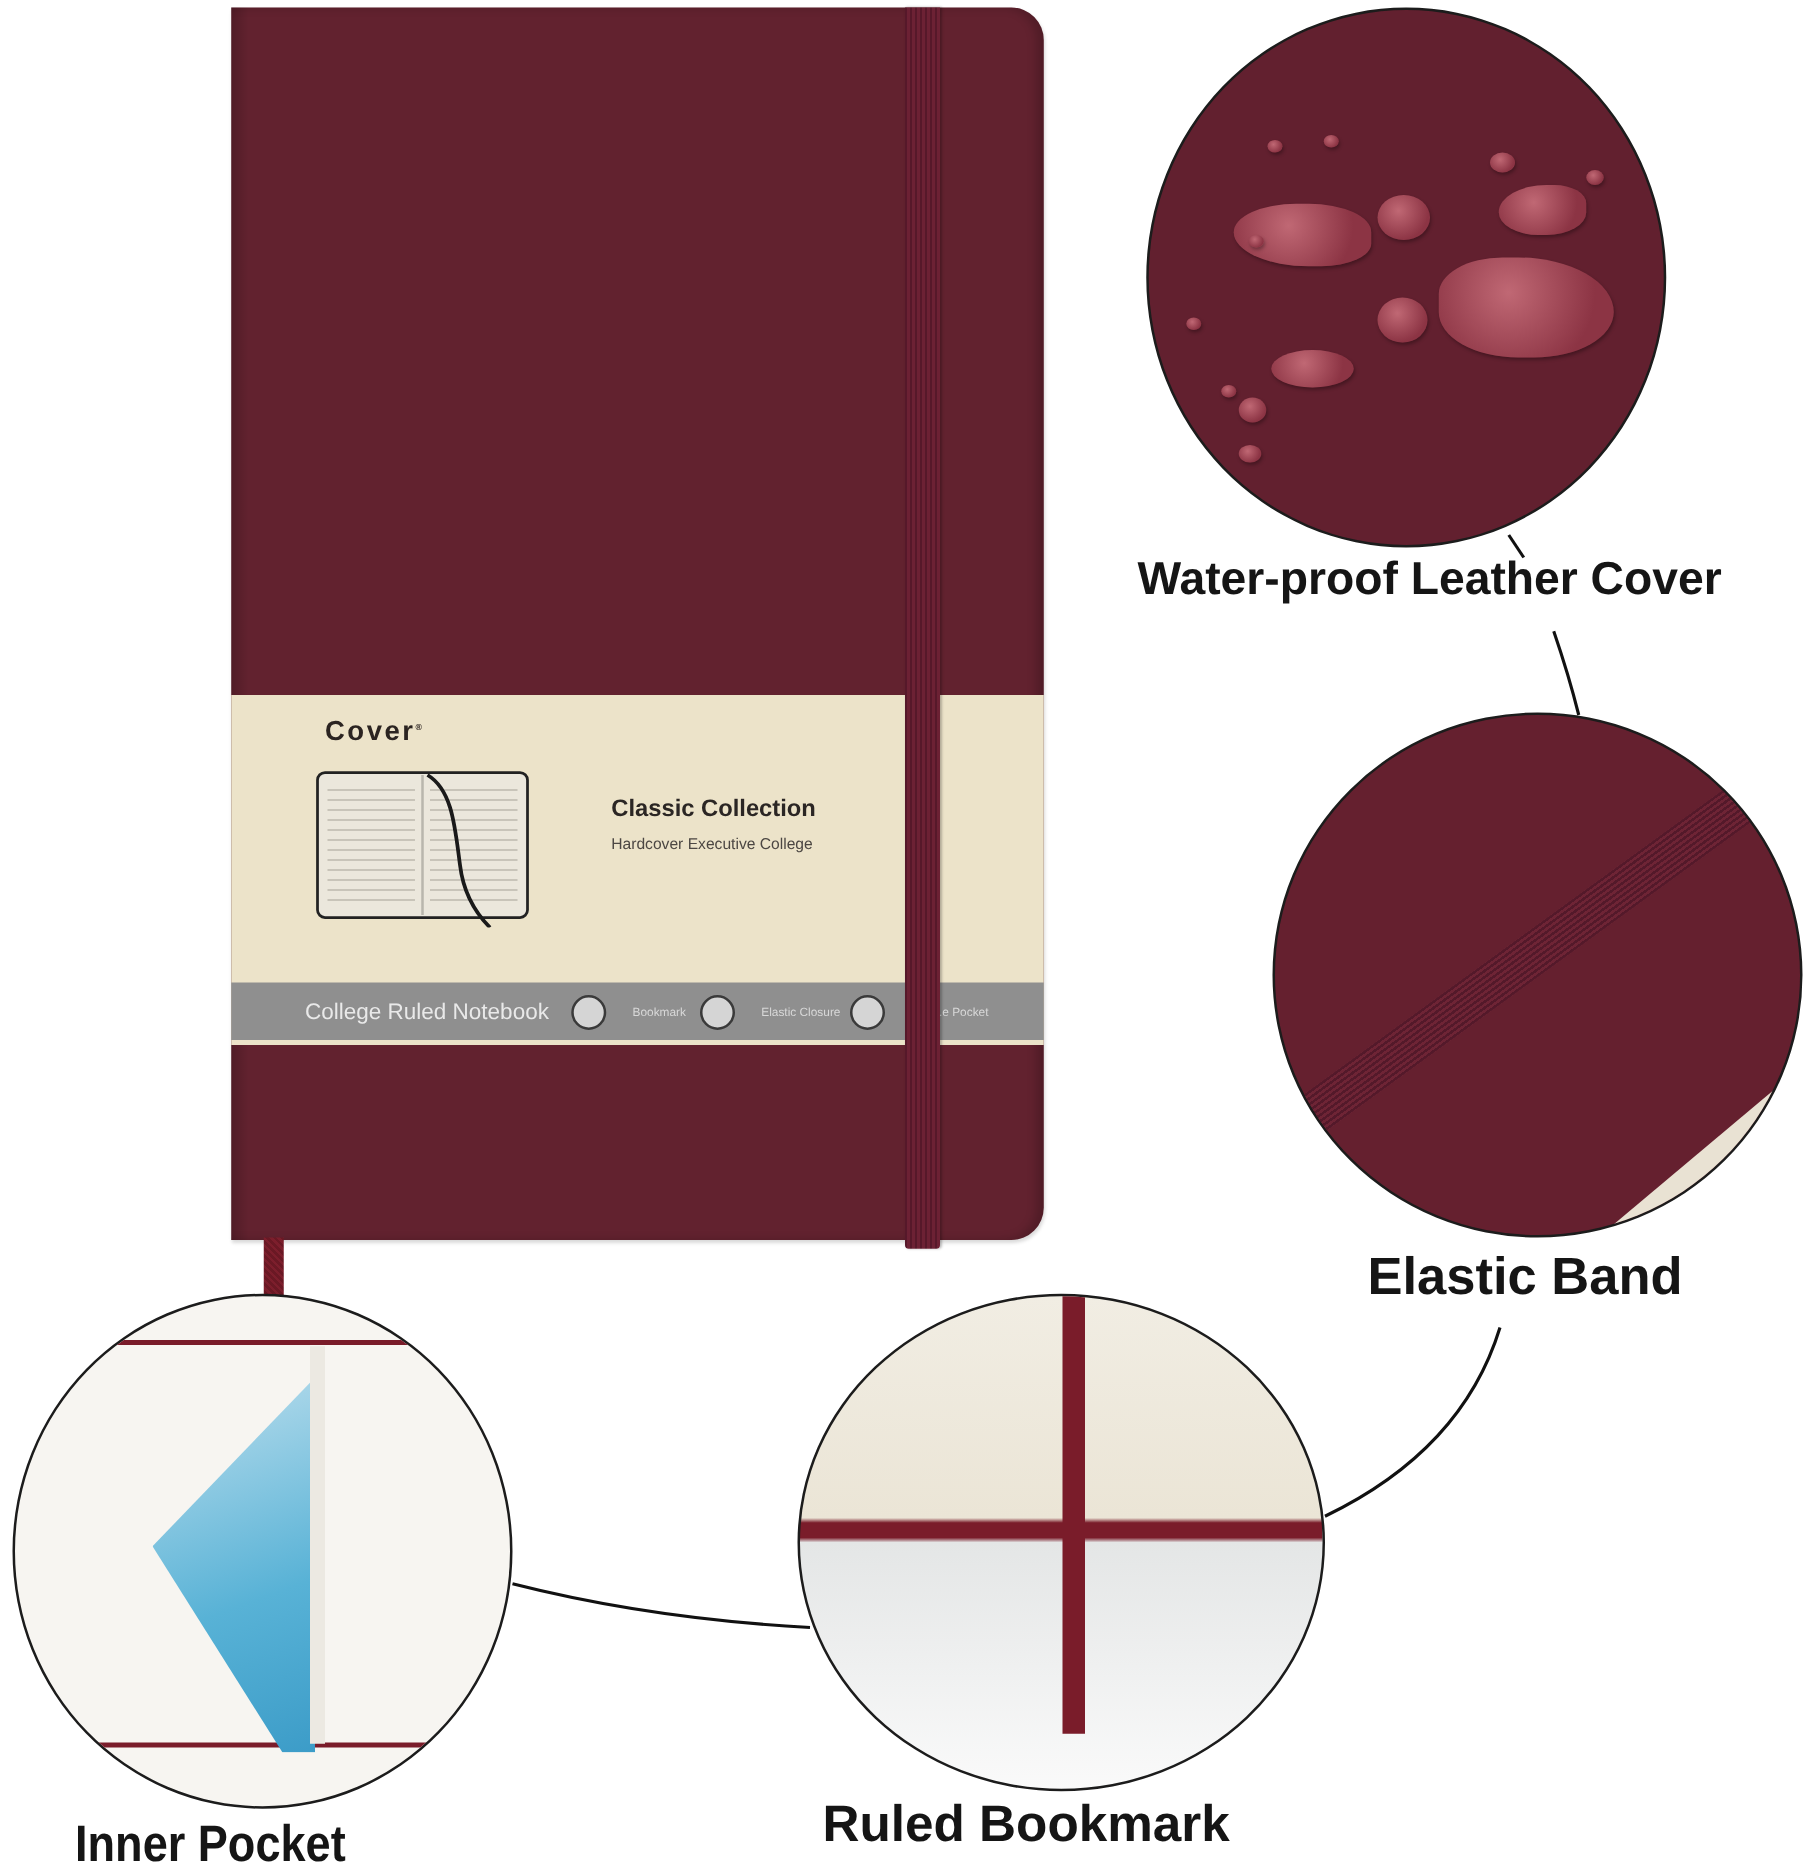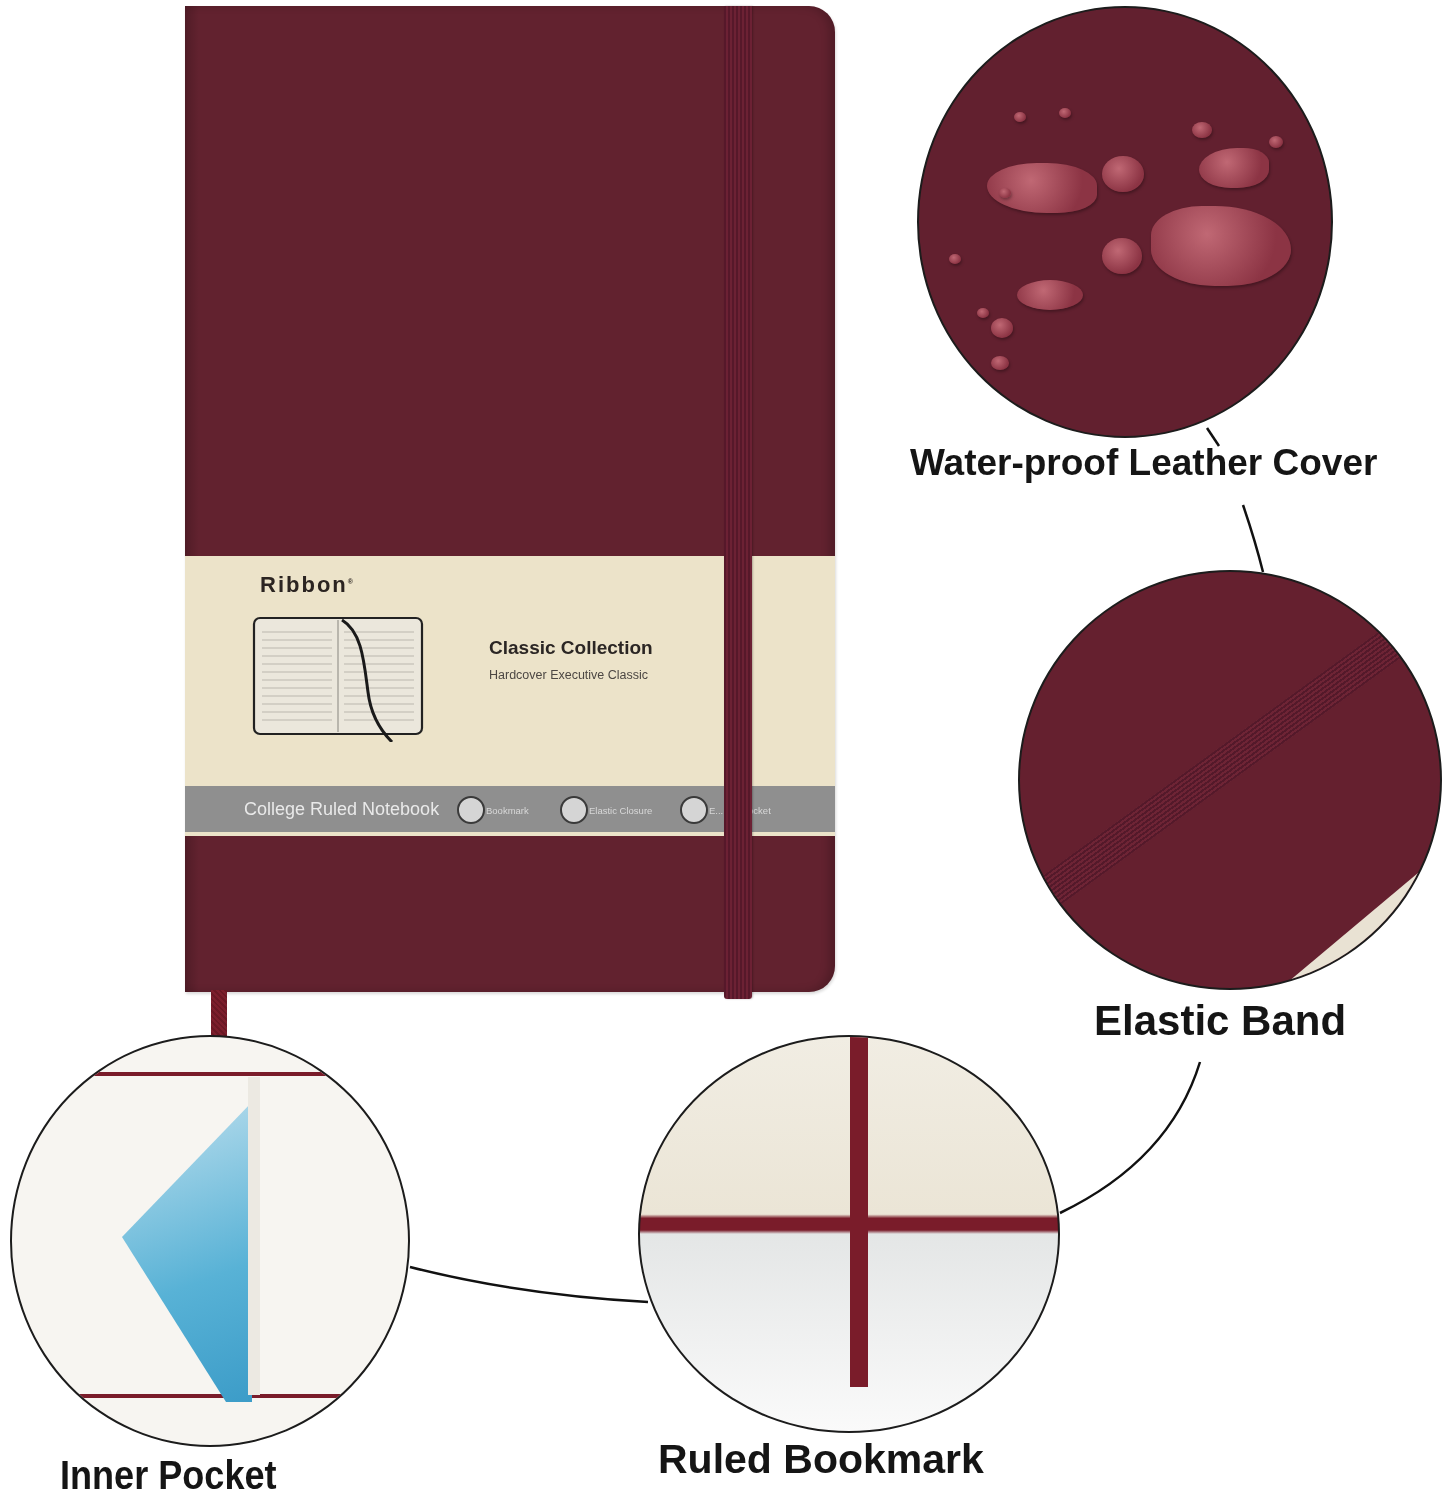--- a/index.html
+++ b/index.html
@@ -13,21 +13,21 @@
 
   
   #band { left:185px; top:556px; width:650px; height:280px; background:#ece3c9; }
   #band-logo { left:260px; top:572px; font-size:22px; font-weight:bold; letter-spacing:2px; color:#2b2421; }
   #band-logo sup { font-size:7px; }
   #band-illus { left:252px; top:612px; width:172px; height:130px; }
   #band-title { left:489px; top:637px; font-size:19px; color:#2b2624;font-weight:bold; }
   #band-subtitle { left:489px; top:668px; font-size:12.5px; color:#4c4743; }
   #band-strip { left:185px; top:786px; width:650px; height:46px; background:#8f8f8f; }
   #band-strip-label { left:244px; top:799px; font-size:18px; color:#e9e9e9; }
-  .feat { position:absolute; top:796px; display:flex; align-items:center; gap:1px; }
+  .feat { position:absolute; top:796px; display:flex; align-items:center; gap:21px; }
   .feat-circle { width:24px; height:24px; border-radius:50%; border:2px solid #3a3a3a; background:#d5d5d5; position:relative; }
   .feat-label { font-size:9.5px; color:#d8d8d8; }
 
   
   #elastic { left:724px; top:6px; width:28px; height:993px; background:repeating-linear-gradient(90deg,#56182a 0 2px,#6c2134 2px 4px); border-radius:0 0 3px 3px; box-shadow: 1px 0 2px rgba(0,0,0,0.25); }
 
   
   .circle { position:absolute; border-radius:50%; border:2.5px solid #1c1c1c; overflow:hidden; box-sizing:border-box; }
   #c-water { left:917px; top:6px; width:416px; height:432px; background:#62202f; }
   .drop { position:absolute; border-radius:50%; background:radial-gradient(circle at 40% 35%, #c06874, #8c3444 70%); box-shadow: 1px 2px 3px rgba(0,0,0,0.3); }
@@ -46,21 +46,21 @@
 </style>
 </head>
 <body>
 
 <div id="notebook" class="abs">
   <div id="nb-spine-shade" class="abs"></div>
 </div>
 <div id="ribbon-tail" class="abs"></div>
 
 <div id="band" class="abs"></div>
-<div id="band-logo" class="abs"><span>Ribbon</span><sup>®</sup></div>
+<div id="band-logo" class="abs"><span>Cover</span><sup>®</sup></div>
 
 <svg id="band-illus" class="abs" viewBox="0 0 172 130">
   <rect x="2" y="6" width="168" height="116" rx="6" fill="#ebe7dc" stroke="#222" stroke-width="2.2"></rect>
   <line x1="86" y1="8" x2="86" y2="120" stroke="#b9b6ad" stroke-width="2"></line>
   <g stroke="#bcb8ae" stroke-width="1.2">
     <line x1="10" y1="20" x2="80" y2="20"></line>
       <line x1="10" y1="28" x2="80" y2="28"></line>
       <line x1="10" y1="36" x2="80" y2="36"></line>
     <line x1="10" y1="44" x2="80" y2="44"></line>
       <line x1="10" y1="52" x2="80" y2="52"></line>
@@ -81,21 +81,21 @@
       <line x1="92" y1="76" x2="162" y2="76"></line>
       <line x1="92" y1="84" x2="162" y2="84"></line>
     <line x1="92" y1="92" x2="162" y2="92"></line>
       <line x1="92" y1="100" x2="162" y2="100"></line>
       <line x1="92" y1="108" x2="162" y2="108"></line>
   </g>
   <path d="M90 8 C110 20,112 50,116 80 C119 105,130 120,140 130" fill="none" stroke="#1a1a1a" stroke-width="3"></path>
 </svg>
 
 <div id="band-title" class="abs">Classic Collection</div>
-<div id="band-subtitle" class="abs">Hardcover Executive Classic</div>
+<div id="band-subtitle" class="abs">Hardcover Executive College</div>
 
 <div id="band-strip" class="abs"></div>
 <div id="band-strip-label" class="abs">College Ruled Notebook</div>
 
 <div class="feat" style="left:457px;">
   <div class="feat-circle"></div>
   <span class="feat-label">Bookmark</span>
 </div>
 <div class="feat" style="left:560px;">
   <div class="feat-circle"></div>

